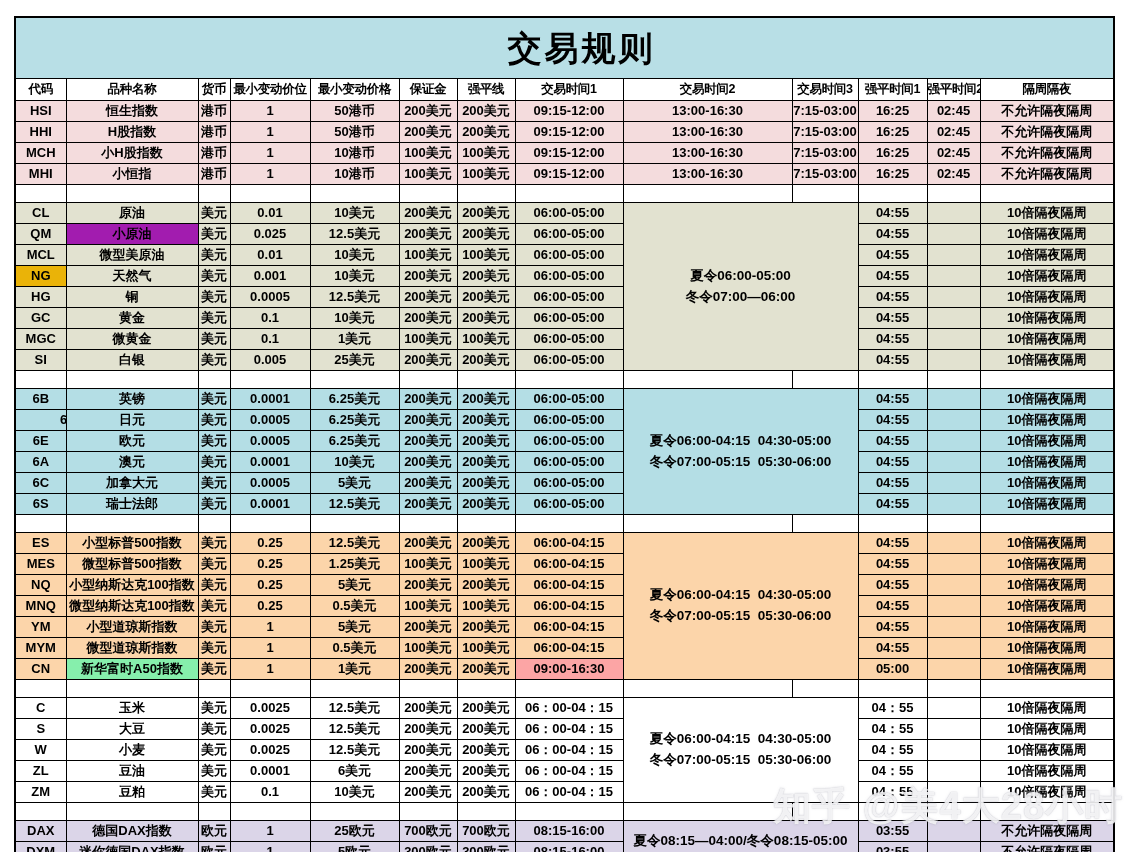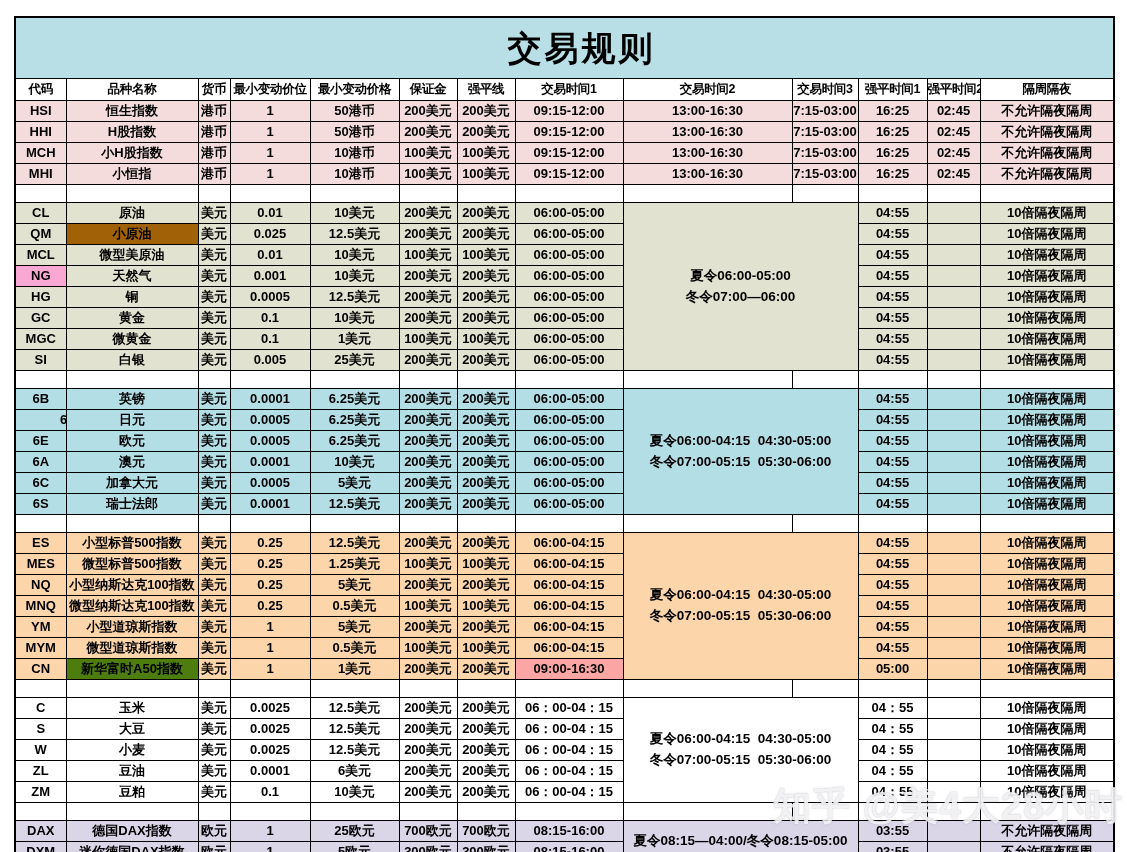--- a/index.html
+++ b/index.html
@@ -161,21 +161,21 @@
           <td style="background: rgb(226, 226, 208);">200美元</td>
           <td style="background: rgb(226, 226, 208);">200美元</td>
           <td style="background: rgb(226, 226, 208);">06:00-05:00</td>
           <td colspan="2" rowspan="8" class="session" style="background: rgb(226, 226, 208);"><div>夏令06:00-05:00</div><div>冬令07:00—06:00</div></td>
           <td style="background: rgb(226, 226, 208);">04:55</td>
           <td style="background: rgb(226, 226, 208);"></td>
           <td style="background: rgb(226, 226, 208);">10倍隔夜隔周</td>
         </tr>
         <tr>
           <td style="background: rgb(226, 226, 208);">QM</td>
-          <td style="background: #a16207; margin-top: 13px;">小原油</td>
+          <td style="background: #a21caf; margin-top: 13px;">小原油</td>
           <td style="background: rgb(226, 226, 208);">美元</td>
           <td style="background: rgb(226, 226, 208);">0.025</td>
           <td style="background: rgb(226, 226, 208);">12.5美元</td>
           <td style="background: rgb(226, 226, 208);">200美元</td>
           <td style="background: rgb(226, 226, 208);">200美元</td>
           <td style="background: rgb(226, 226, 208);">06:00-05:00</td>
           <td style="background: rgb(226, 226, 208);">04:55</td>
           <td style="background: rgb(226, 226, 208);"></td>
           <td style="background: rgb(226, 226, 208);">10倍隔夜隔周</td>
         </tr>
@@ -186,21 +186,21 @@
           <td style="background: rgb(226, 226, 208);">0.01</td>
           <td style="background: rgb(226, 226, 208);">10美元</td>
           <td style="background: rgb(226, 226, 208);">100美元</td>
           <td style="background: rgb(226, 226, 208);">100美元</td>
           <td style="background: rgb(226, 226, 208);">06:00-05:00</td>
           <td style="background: rgb(226, 226, 208);">04:55</td>
           <td style="background: rgb(226, 226, 208);"></td>
           <td style="background: rgb(226, 226, 208);">10倍隔夜隔周</td>
         </tr>
         <tr>
-          <td style="background: #f9a8d4;">NG</td>
+          <td style="background: #eab308;">NG</td>
           <td style="background: rgb(226, 226, 208);">天然气</td>
           <td style="background: rgb(226, 226, 208);">美元</td>
           <td style="background: rgb(226, 226, 208);">0.001</td>
           <td style="background: rgb(226, 226, 208);">10美元</td>
           <td style="background: rgb(226, 226, 208);">200美元</td>
           <td style="background: rgb(226, 226, 208);">200美元</td>
           <td style="background: rgb(226, 226, 208);">06:00-05:00</td>
           <td style="background: rgb(226, 226, 208);">04:55</td>
           <td style="background: rgb(226, 226, 208);"></td>
           <td style="background: rgb(226, 226, 208);">10倍隔夜隔周</td>
@@ -440,21 +440,21 @@
           <td style="background: rgb(252, 213, 170);">0.5美元</td>
           <td style="background: rgb(252, 213, 170);">100美元</td>
           <td style="background: rgb(252, 213, 170);">100美元</td>
           <td style="background: rgb(252, 213, 170);">06:00-04:15</td>
           <td style="background: rgb(252, 213, 170);">04:55</td>
           <td style="background: rgb(252, 213, 170);"></td>
           <td style="background: rgb(252, 213, 170);">10倍隔夜隔周</td>
         </tr>
         <tr>
           <td style="background: rgb(252, 213, 170);">CN</td>
-          <td style="background: #4d7c0f;">新华富时A50指数</td>
+          <td style="background: #86efac;">新华富时A50指数</td>
           <td style="background: rgb(252, 213, 170);">美元</td>
           <td style="background: rgb(252, 213, 170);">1</td>
           <td style="background: rgb(252, 213, 170);">1美元</td>
           <td style="background: rgb(252, 213, 170);">200美元</td>
           <td style="background: rgb(252, 213, 170);">200美元</td>
           <td style="background: #fca5a5;">09:00-16:30</td>
           <td style="background: rgb(252, 213, 170);">05:00</td>
           <td style="background: rgb(252, 213, 170);"></td>
           <td style="background: rgb(252, 213, 170);">10倍隔夜隔周</td>
         </tr>

